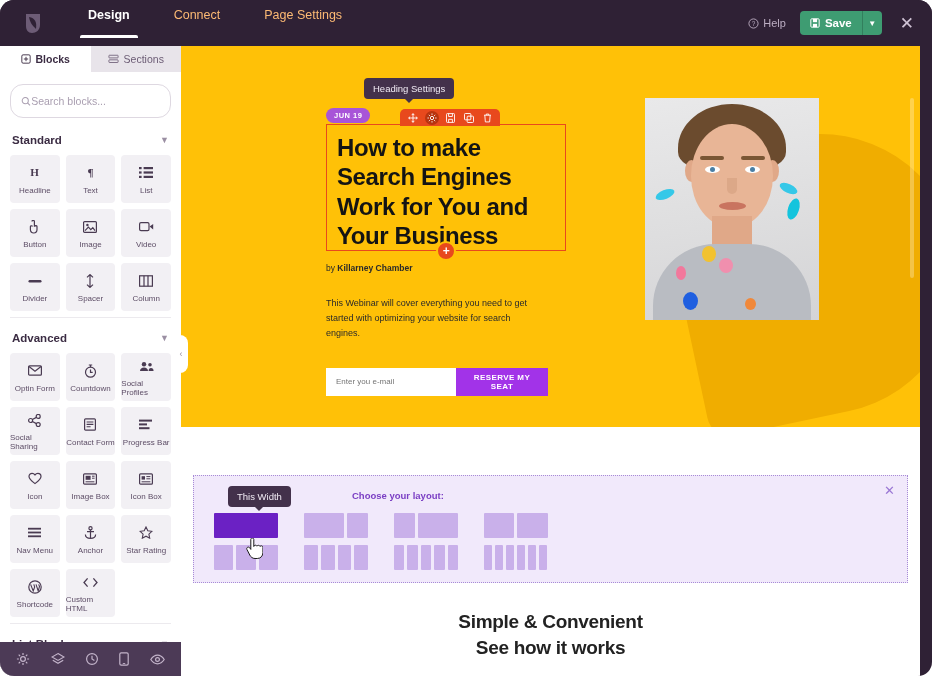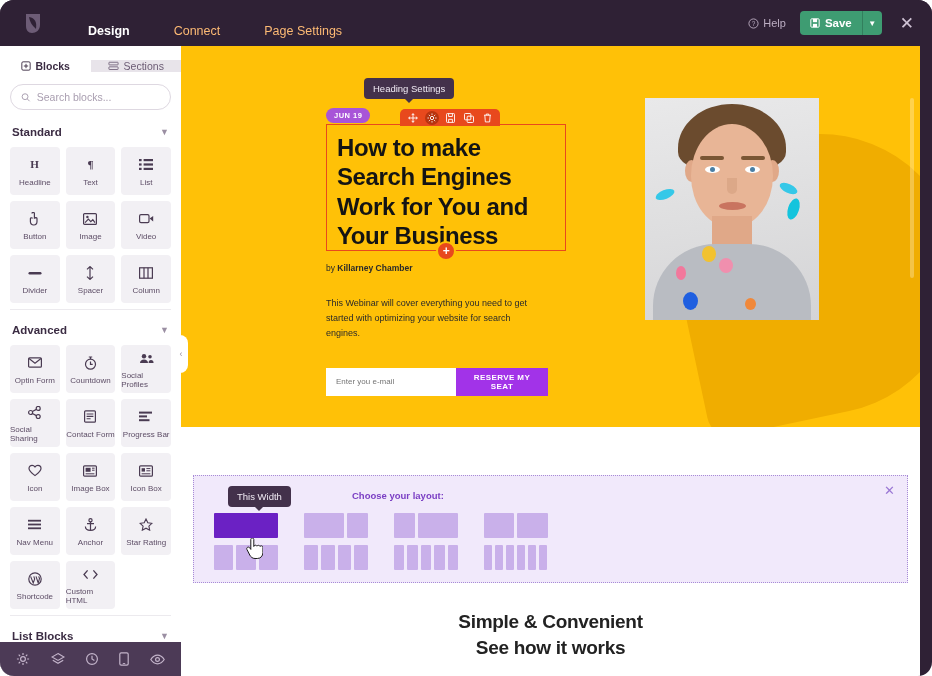--- a/index.html
+++ b/index.html
@@ -23,21 +23,21 @@
     width: 932px; height: 46px;
     background: #2f2135;
     display: flex; align-items: center;
   }
   .logo {
     width: 46px; height: 46px;
     display: flex; align-items: center; justify-content: center;
     margin-left: 10px;
   }
   .logo svg { display: block; }
-  .nav { display: flex; align-items: flex-start; height: 30px; margin-left: 10px; }
+  .nav { display: flex; align-items: flex-end; height: 30px; margin-left: 10px; }
   .navitem {
     position: relative;
     color: #fdba74;
     font-size: 12.5px;
     padding: 0 22px;
     height: 46px;
     display: flex; align-items: center;
     cursor: pointer;
     white-space: nowrap;
   }
@@ -72,32 +72,32 @@
     line-height: 1; padding: 2px 4px;
   }
 
   
   .sidebar {
     position: absolute; left: 0; top: 46px;
     width: 181px; height: 630px;
     background: #ffffff;
     display: flex; flex-direction: column;
   }
-  .sbtabs { display: flex; height: 26px; flex: none; align-items: flex-end; }
+  .sbtabs { display: flex; height: 26px; flex: none; }
   .sbtab {
     flex: 1; display: flex; align-items: center; justify-content: center;
     gap: 5px; font-size: 10.5px; color: #6c5c75; cursor: pointer;
     background: #e8e4ea;
   }
   .sbtab.active { background: #ffffff; color: #3b2c43; font-weight: bold; }
   .sbbody { flex: 1; overflow: hidden; padding: 0 10px; }
   .searchbox {
     margin: 12px 0 2px 0; height: 26px;
     border: 1px solid #ded8e1; border-radius: 13px;
-    display: flex; align-items: center; gap: 6px; padding: 8px 10px;
+    display: flex; align-items: center; padding: 16px 10px;
   }
   .searchbox input {
     border: none; outline: none; font-size: 10.5px;
     color: #3b2c43; font-family: "Liberation Sans", sans-serif;
     width: 100%; background: transparent;
   }
   .searchbox input::placeholder { color: #a99eb0; }
   .group-head {
     display: flex; align-items: center; justify-content: space-between;
     font-size: 11.5px; font-weight: bold; color: #3b2c43;

